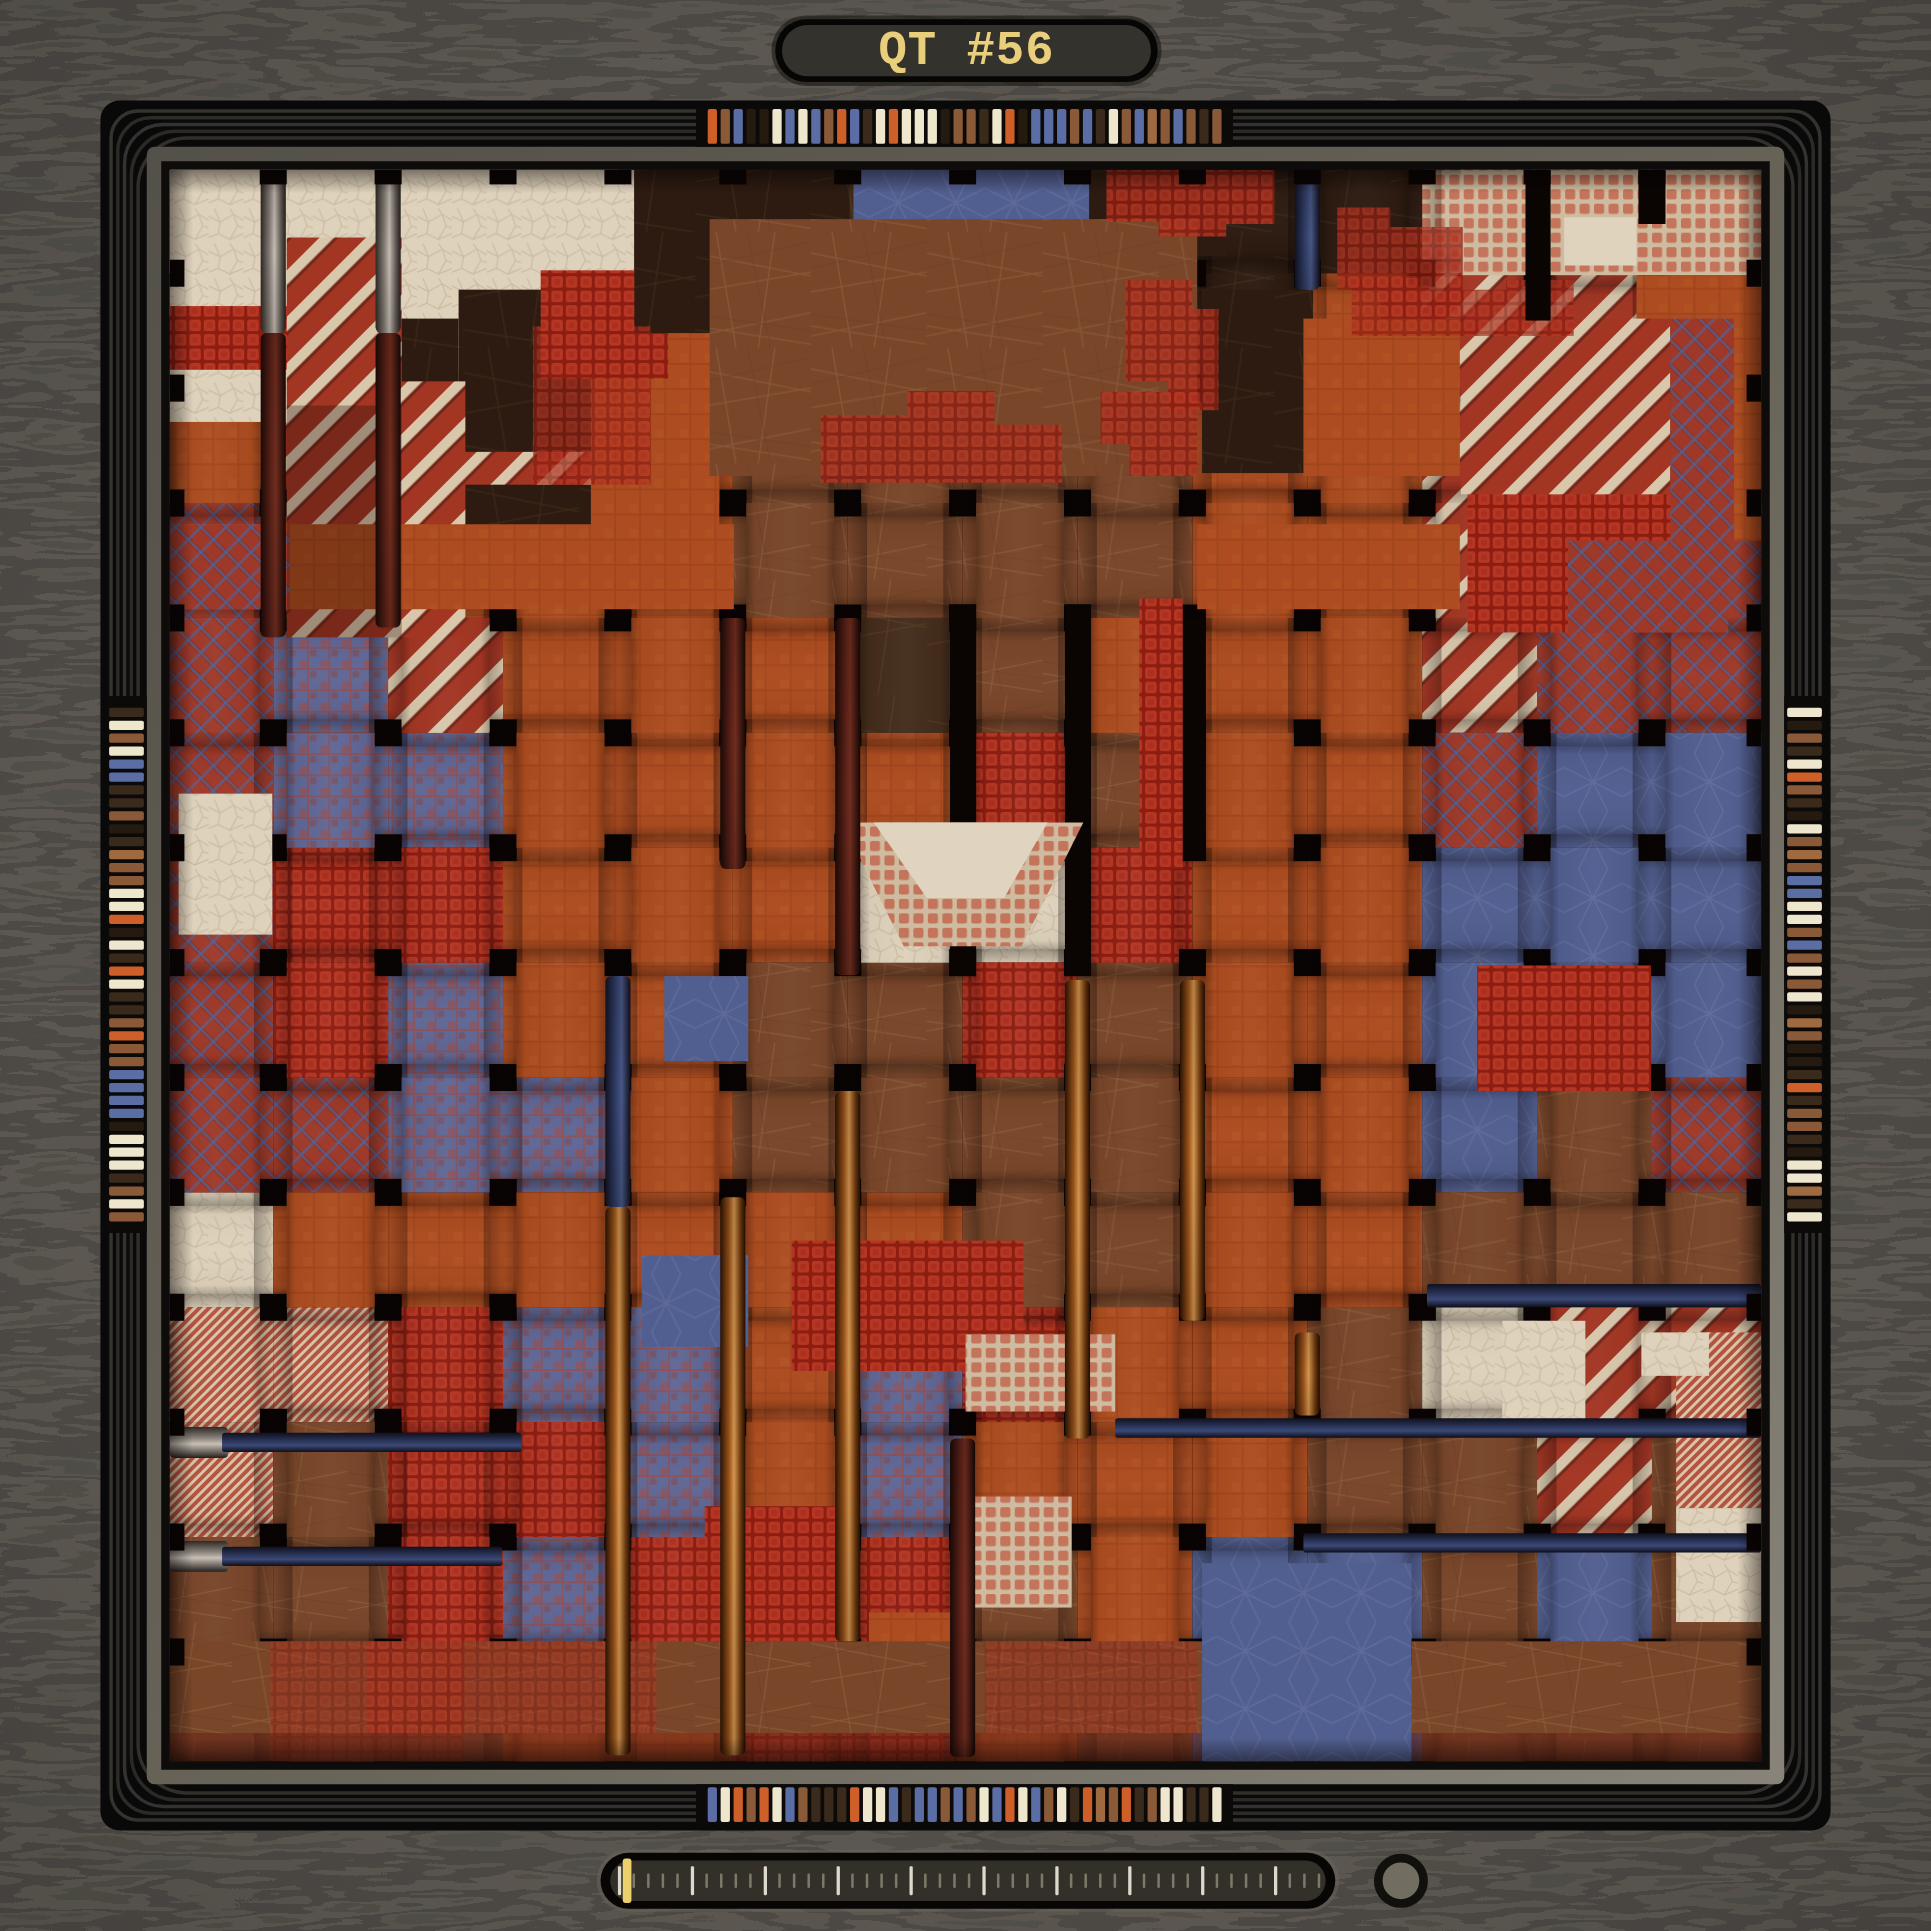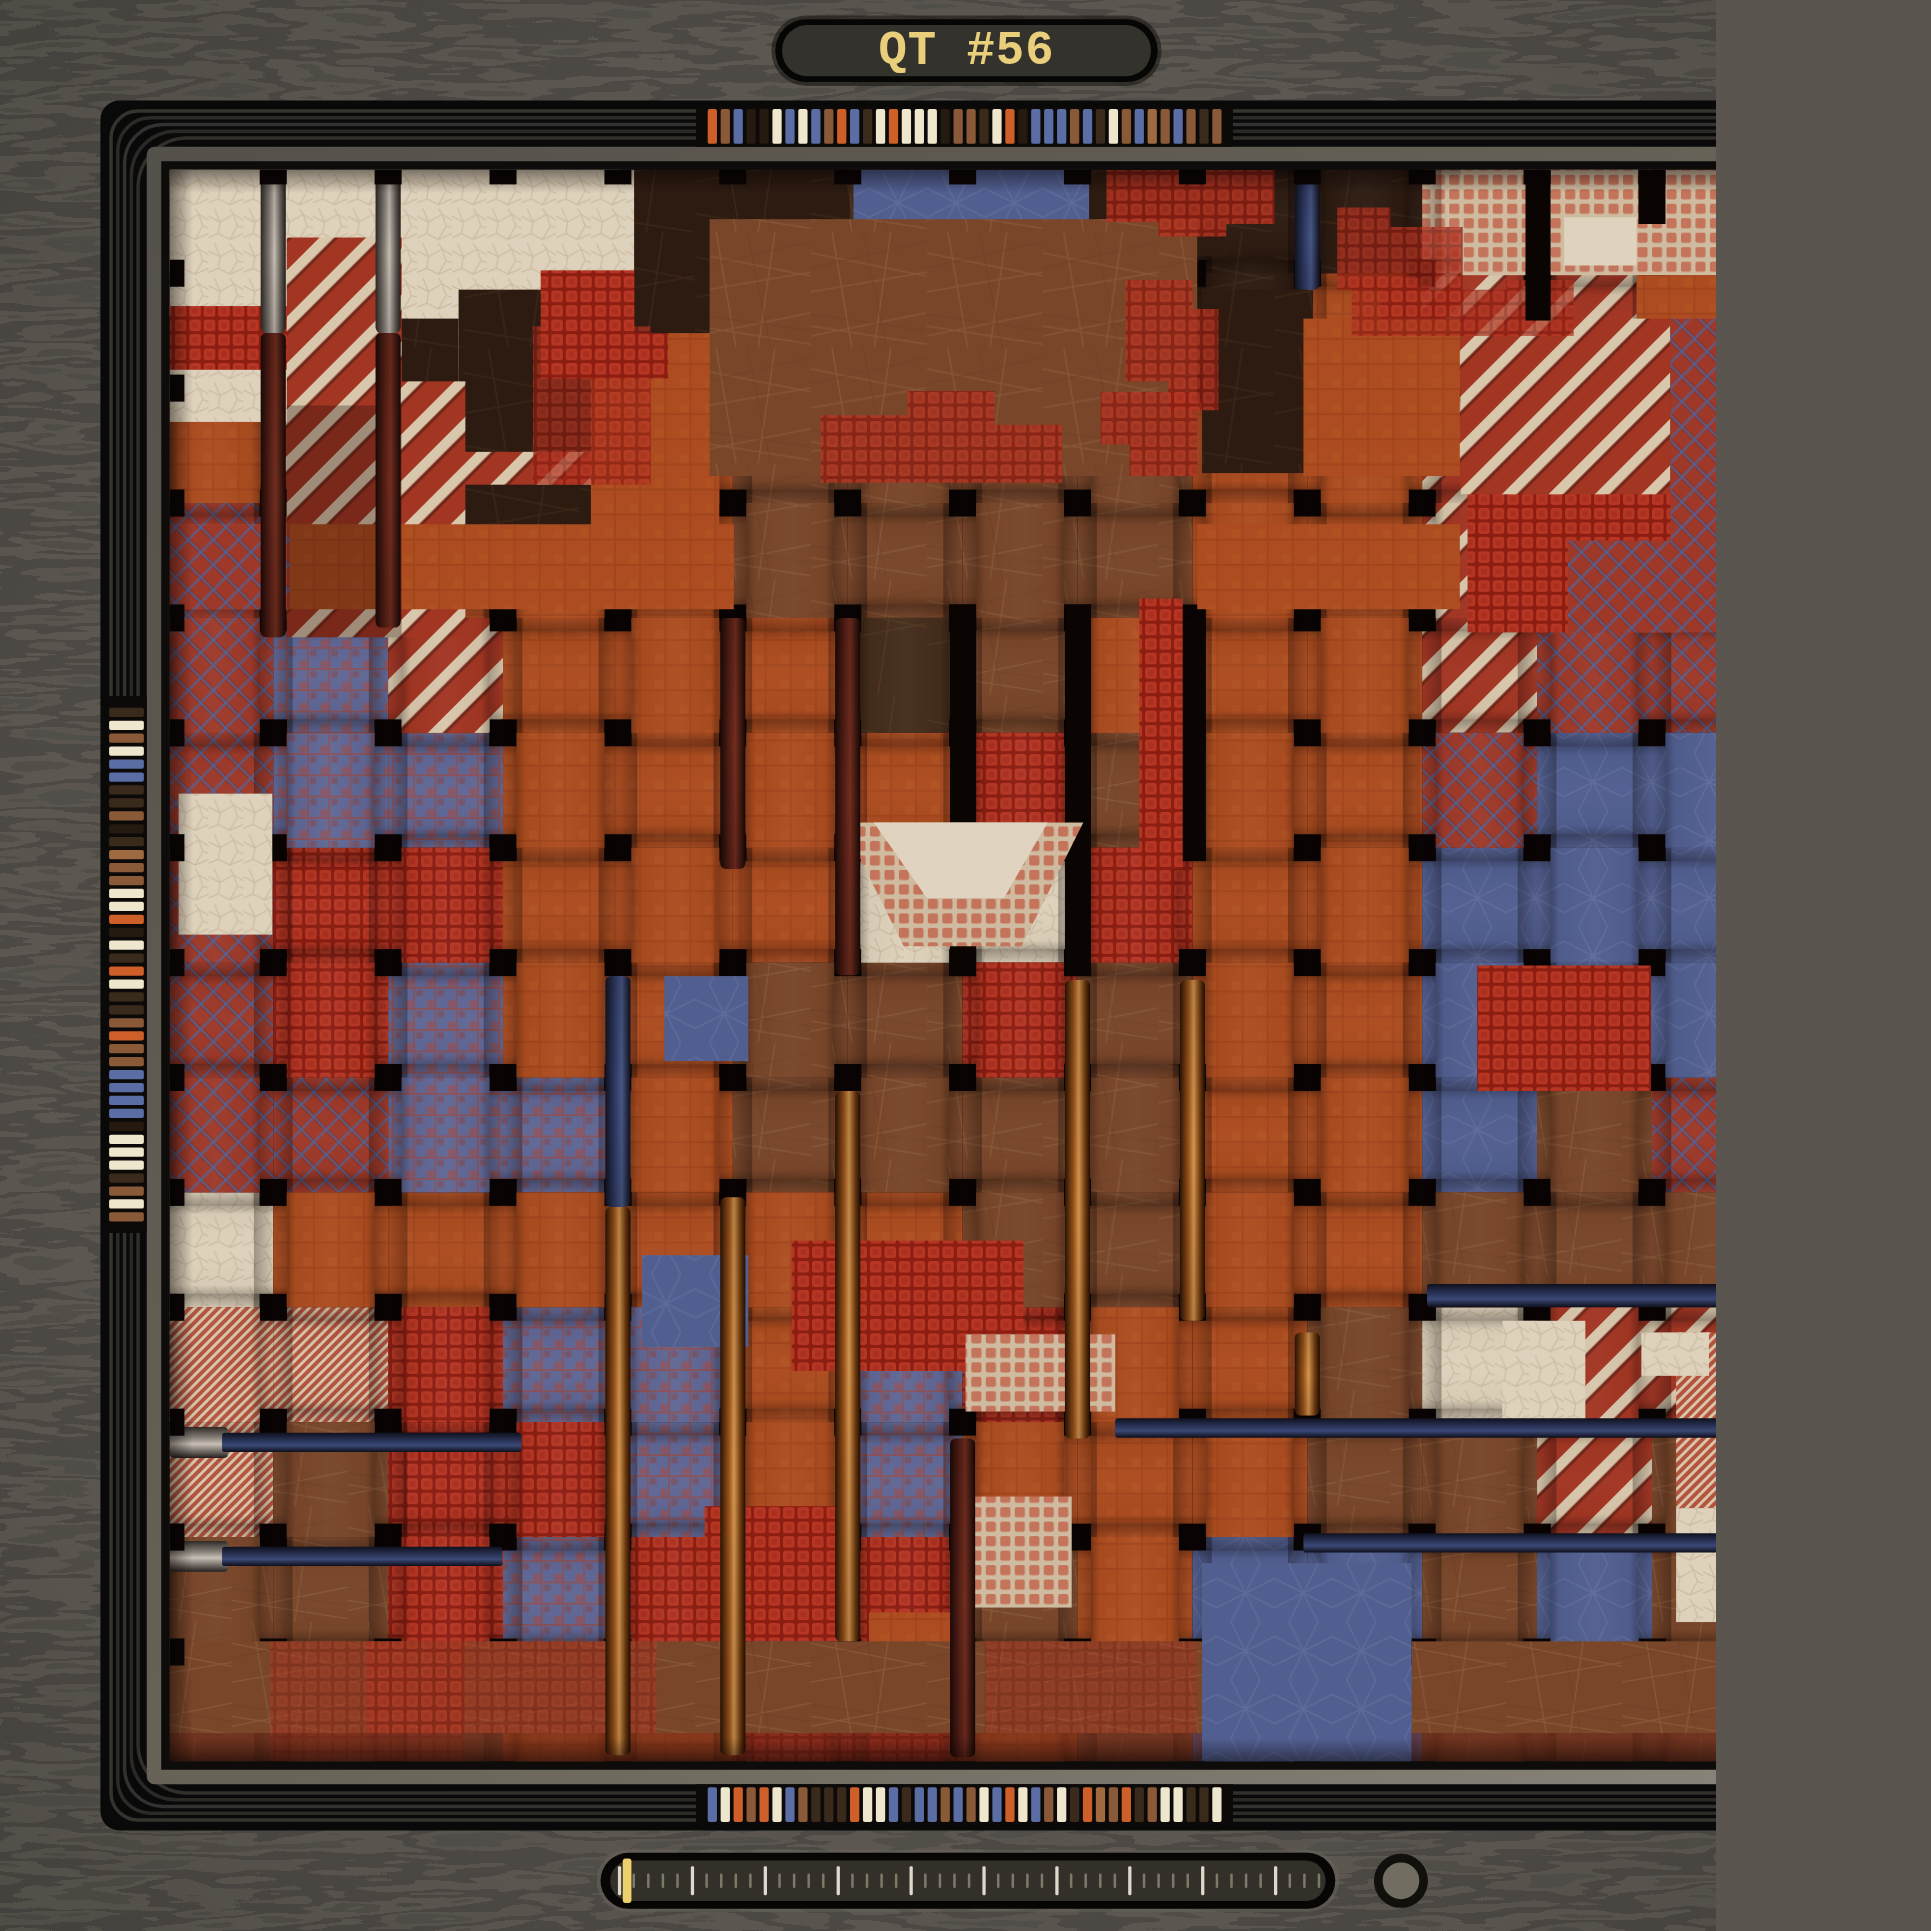--- a/index.html
+++ b/index.html
@@ -1,16 +1,16 @@
 <!DOCTYPE html>
 <html><head>
 <meta charset="utf-8">
 <style>
   html, body { margin: 0; padding: 0; background: #5a564f; }
-  #stage { position: relative; width: 1716px; height: 1931px; overflow: hidden;
+  #stage { position: relative; width: 1931px; height: 1931px; overflow: hidden;
            font-family: "Liberation Sans", sans-serif; }
   svg { position: absolute; top: 0; left: 0; display: block; }
 </style>
 </head>
 <body>
 <div id="stage">
 <svg width="1931" height="1931" viewBox="0 0 2000 2000">
 <defs>
 <linearGradient id="gMat" x1="0" y1="0" x2="1" y2="1">
  <stop offset="0" stop-color="#54504a"></stop>

